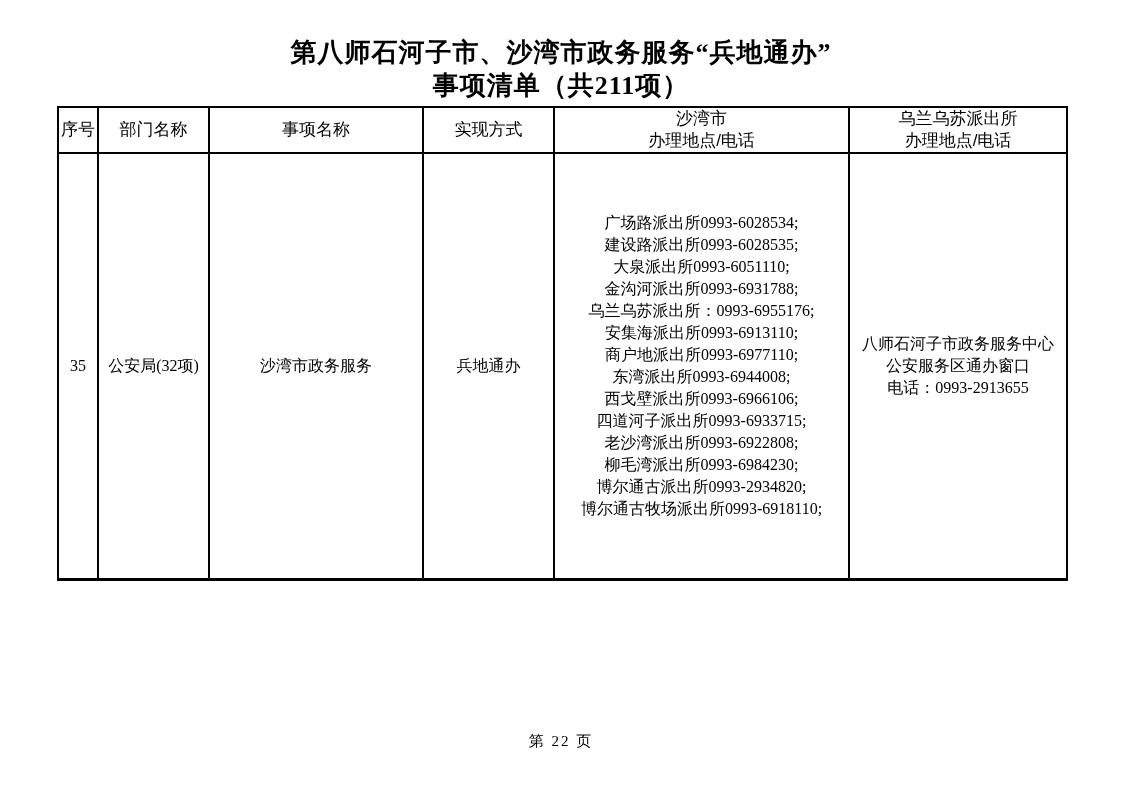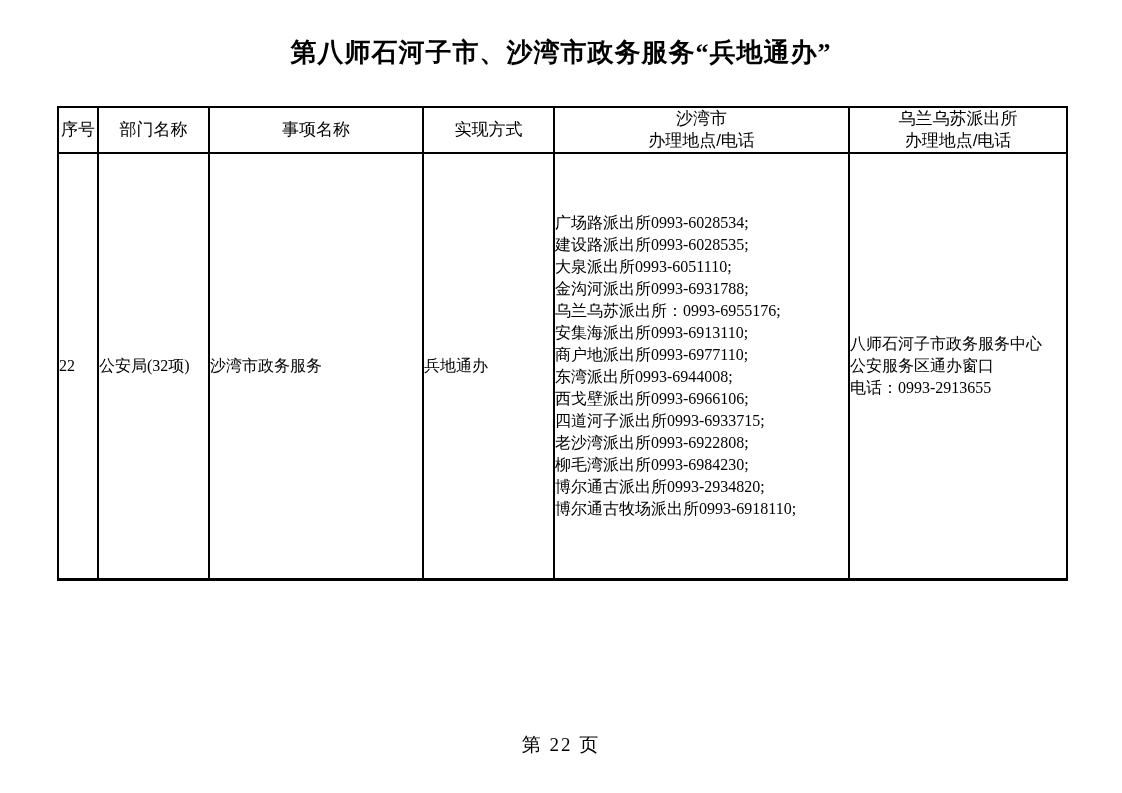--- a/index.html
+++ b/index.html
@@ -50,51 +50,53 @@
     font-weight: normal;
     font-size: 17px;
     line-height: 22px;
     text-align: center;
     vertical-align: middle;
   }
   table.items-table td {
     height: 424px;
     font-family: "Liberation Serif", "DejaVu Serif", serif;
     font-size: 16px;
+    text-align: center;
     vertical-align: middle;
   }
   td.cell-contacts-left {
     text-align: left;
     font-size: 16px;
     line-height: 22px;
     padding-left: 4px;
     padding-right: 2px;
   }
   td.cell-contacts-center {
     font-size: 16px;
     line-height: 22px;
   }
   .page-footer {
     position: absolute;
     top: 732px;
     left: 0;
     width: 100%;
     text-align: center;
     font-family: "Liberation Serif", "DejaVu Serif", serif;
-    font-size: 19px;
+    font-size: 15px;
     letter-spacing: 2px;
   }
 </style>
 </head>
 <body>
 
 <div class="page">
 
   <div class="doc-title">
     <div>第八师石河子市、沙湾市政务服务“兵地通办”</div>
+    <div>事项清单（共211项）</div>
   </div>
 
   <table class="items-table">
     <colgroup>
       <col style="width:40px">
       <col style="width:111px">
       <col style="width:214px">
       <col style="width:131px">
       <col style="width:295px">
       <col style="width:218px">
@@ -110,21 +112,21 @@
           <div>办理地点/电话</div>
         </th>
         <th>
           <div>乌兰乌苏派出所</div>
           <div>办理地点/电话</div>
         </th>
       </tr>
     </thead>
     <tbody>
       <tr>
-        <td>22</td>
+        <td>35</td>
         <td>公安局(32项)</td>
         <td>沙湾市政务服务</td>
         <td>兵地通办</td>
         <td class="cell-contacts-left">
           <div>广场路派出所0993-6028534;</div>
           <div>建设路派出所0993-6028535;</div>
           <div>大泉派出所0993-6051110;</div>
           <div>金沟河派出所0993-6931788;</div>
           <div>乌兰乌苏派出所：0993-6955176;</div>
           <div>安集海派出所0993-6913110;</div>

